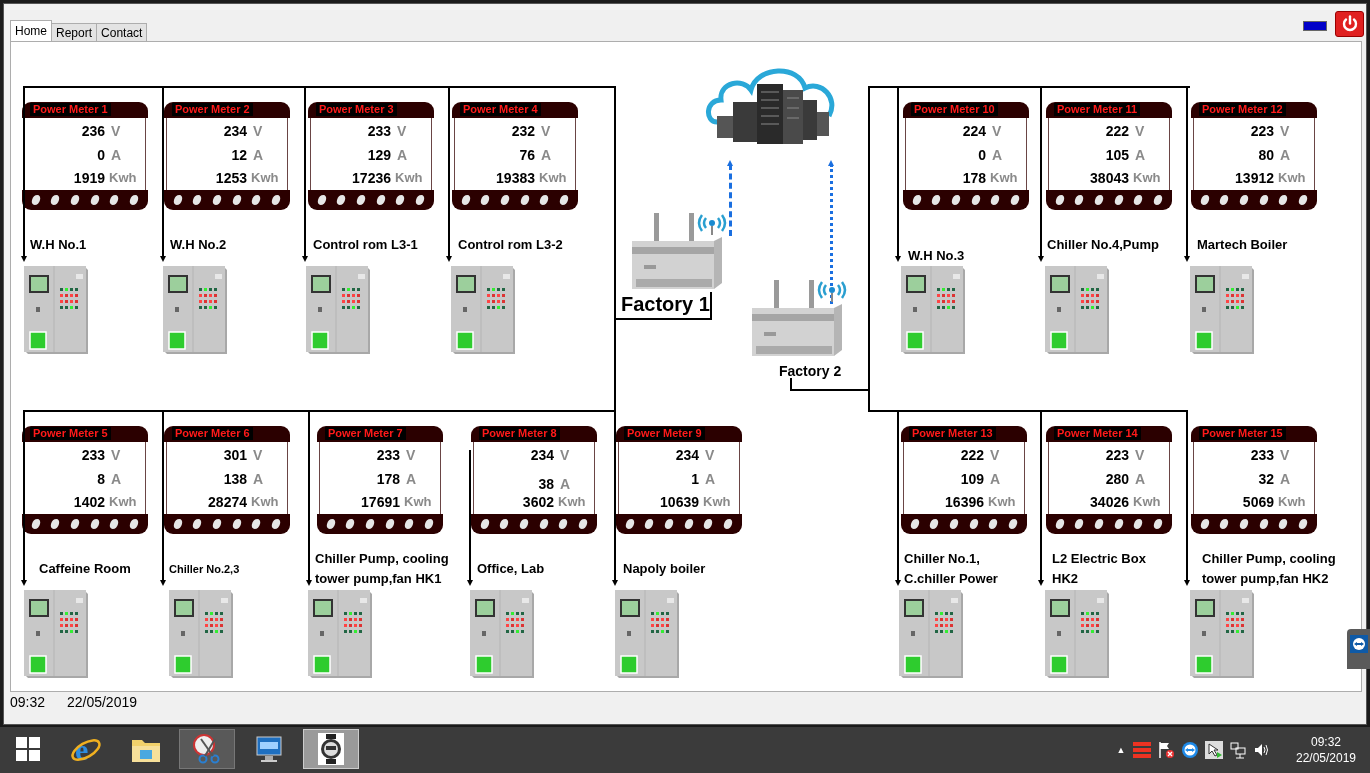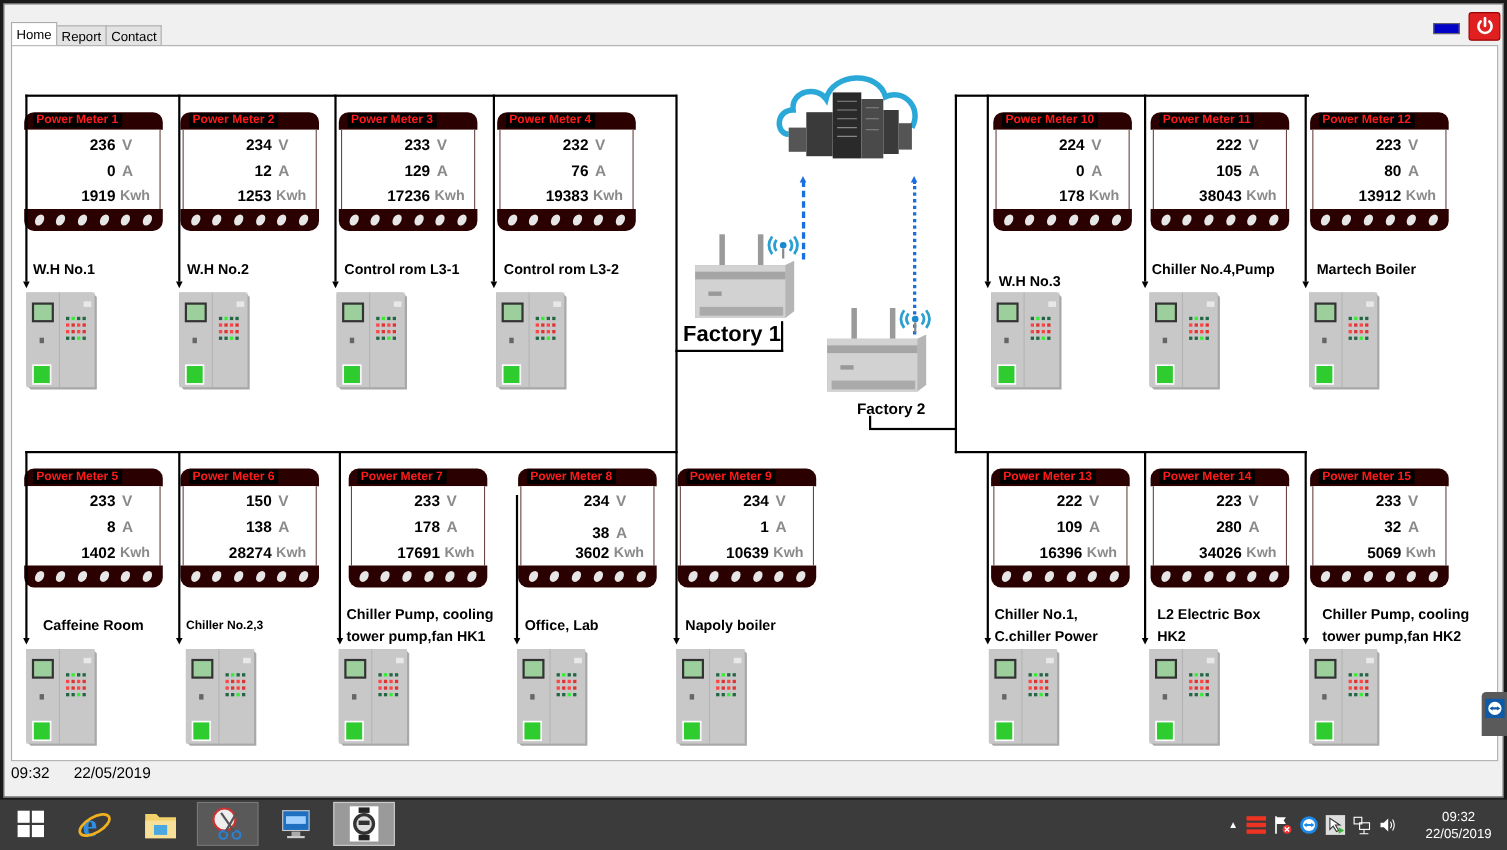--- a/index.html
+++ b/index.html
@@ -436,21 +436,21 @@
             </g>
   </svg></div>
         <div class="wire" style="left: 12px; top: 368px; width: 2px; height: 170px;"></div>
         <div class="arrow" style="left: 10px; top: 538px;"></div>
         <div class="meter" style="left: 153px; top: 384px; text-decoration: underline;">
           <div class="head">
             <span class="title">Power Meter 6</span>
           </div>
           <div class="body">
             <div class="row" style="top: 5px;">
-              <span class="val">150</span>
+              <span class="val">301</span>
               <span class="unit">V</span>
             </div>
             <div class="row" style="top: 29px;">
               <span class="val">138</span>
               <span class="unit">A</span>
             </div>
             <div class="row" style="top: 52px;">
               <span class="val">28274</span>
               <span class="unit kwh">Kwh</span>
             </div>

